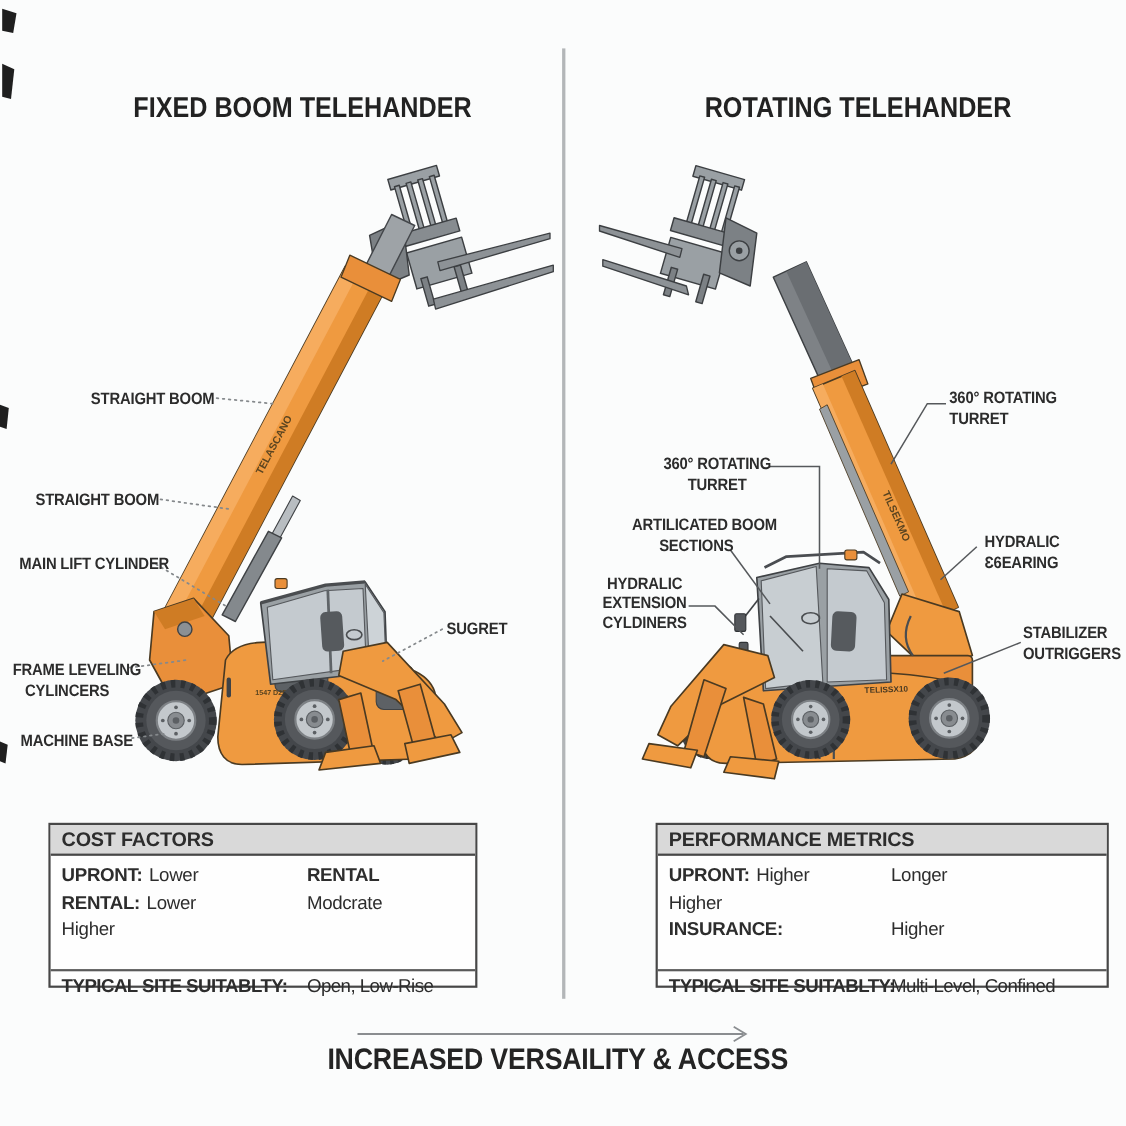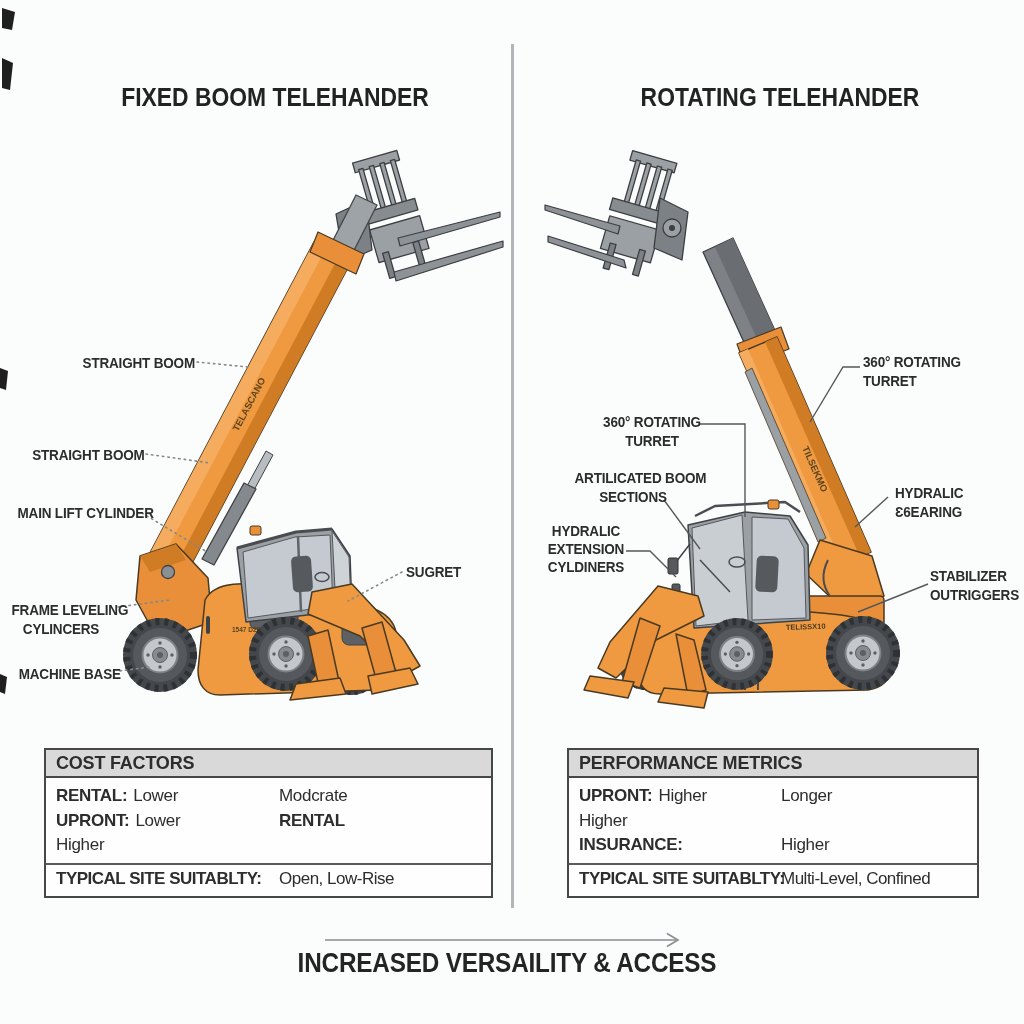--- a/index.html
+++ b/index.html
@@ -17,21 +17,21 @@
   .tbl{position:absolute;height:150px;background:#fefefe;border:2px solid #474747;box-sizing:border-box;}
   .t-header{background:#d9d9d9;border-bottom:2px solid #474747;font-weight:700;font-size:18px;
             letter-spacing:-0.2px;padding:3px 10px 2px 10px;}
   .t-body{padding:6px 10px 0 10px;}
   .t-row{display:flex;line-height:24.5px;font-size:17px;letter-spacing:-0.3px;white-space:nowrap;}
   .t-row .c1{flex:none;}
   .tbl-left .c1{width:223px;}
   .tbl-right .c1{width:202px;}
   .t-lab{font-weight:700;}
   .t-val{margin-left:6px;font-weight:400;}
-  .t-footer{display:flex;border-top:2px solid #5a5a5a;margin-top:5px;padding:3px 10px 0 10px;
+  .t-footer{display:flex;border-top:2px solid #5a5a5a;margin-top:23px;padding:3px 10px 0 10px;
             font-size:17px;letter-spacing:-0.5px;line-height:22px;white-space:nowrap;}
   .t-footer .f-lab{font-weight:700;}
   .t-footer .f-val{font-weight:400;}
   .bold2{font-weight:700;}
   .bottom-label{position:absolute;font-weight:700;font-size:27px;letter-spacing:-0.2px;
                 text-align:center;transform:scaleX(.9);transform-origin:center;color:#242424;white-space:nowrap;}
   svg text{font-family:"Liberation Sans",sans-serif;}
 </style>
 </head>
 <body>
@@ -300,44 +300,44 @@
   </div>
   <div class="callout al-l" style="left:895px;top:483px;width:90px;">
     <div>HYDRALIC</div>
     <div>Ɛ6EARING</div>
   </div>
   <div class="callout al-l" style="left:930px;top:566px;width:92px;">
     <div>STABILIZER</div>
     <div>OUTRIGGERS</div>
   </div>
 
-  <div class="tbl tbl-left" style="left:44px;top:748px;width:449px;">
+  <div class="tbl tbl-left" style="left:44px;top:748px;width:390px;">
     <div class="t-header">
       <span>COST FACTORS</span>
     </div>
     <div class="t-body">
       <div class="t-row">
+        <span class="c1"><span class="t-lab">UPRONT:</span><span class="t-val">Lower</span></span>
+        <span class="c2 bold2">RENTAL</span>
+      </div>
+      <div class="t-row">
         <span class="c1"><span class="t-lab">RENTAL:</span><span class="t-val">Lower</span></span>
         <span class="c2">Modcrate</span>
-      </div>
-      <div class="t-row">
-        <span class="c1"><span class="t-lab">UPRONT:</span><span class="t-val">Lower</span></span>
-        <span class="c2 bold2">RENTAL</span>
       </div>
       <div class="t-row">
         <span class="c2">Higher</span>
       </div>
     </div>
     <div class="t-footer">
       <span class="c1 f-lab">TYPICAL SITE SUITABLTY:</span>
       <span class="f-val">Open, Low-Rise</span>
     </div>
   </div>
 
-  <div class="tbl tbl-right" style="left:567px;top:748px;width:412px;">
+  <div class="tbl tbl-right" style="left:596px;top:748px;width:412px;">
     <div class="t-header">
       <span>PERFORMANCE METRICS</span>
     </div>
     <div class="t-body">
       <div class="t-row">
         <span class="c1"><span class="t-lab">UPRONT:</span><span class="t-val">Higher</span></span>
         <span class="c2">Longer</span>
       </div>
       <div class="t-row">
         <span class="c2">Higher</span>

